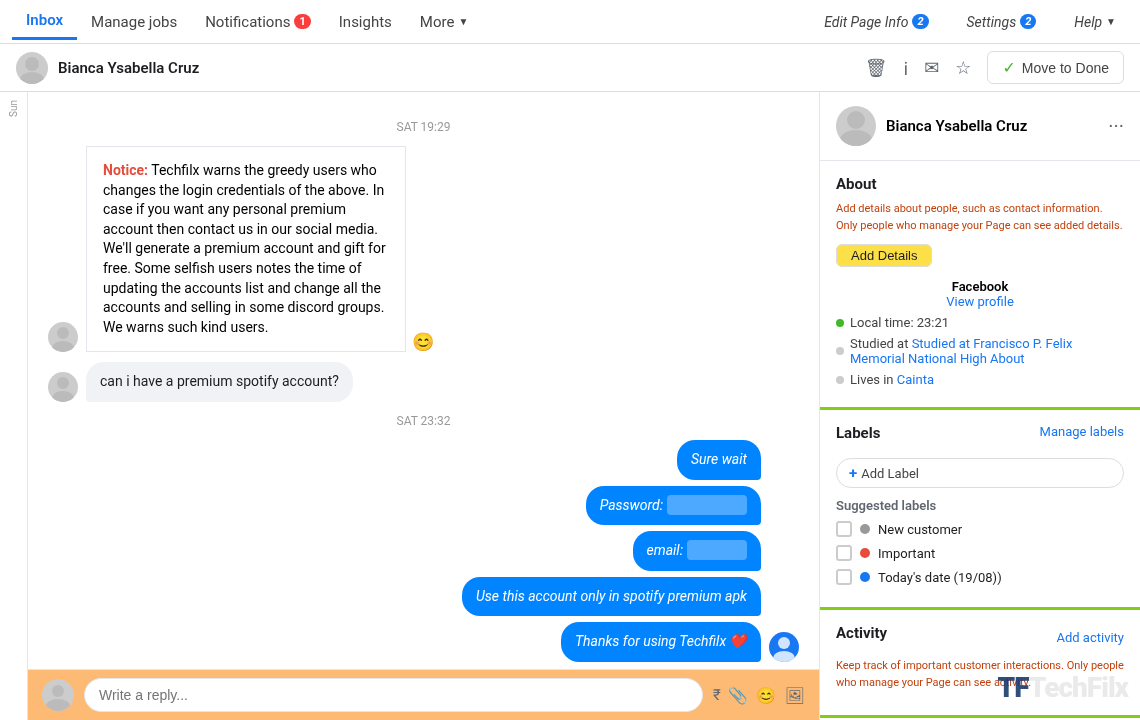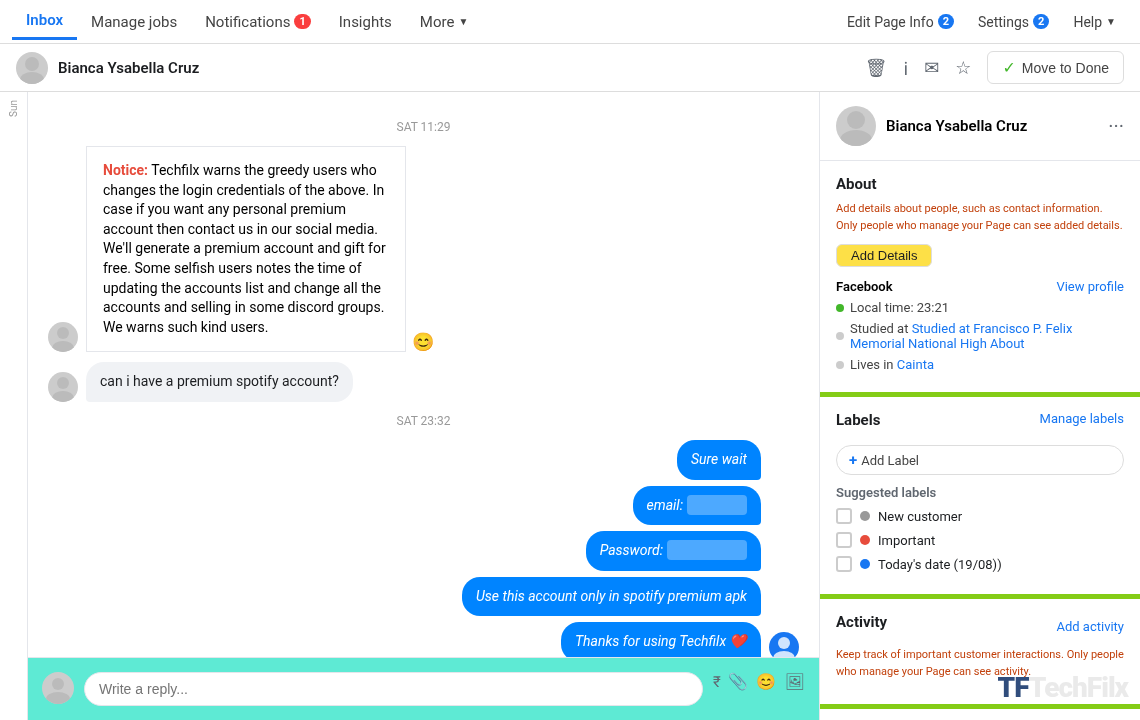--- a/index.html
+++ b/index.html
@@ -14,21 +14,21 @@
     .nav-left { display: flex; align-items: center; gap: 0; }
     .nav-item {
       padding: 0 14px; height: 36px; display: flex; align-items: center;
       font-size: 15px; cursor: pointer; color: #444; position: relative; justify-content: center;
     }
     .nav-item.active { color: #1877f2; border-bottom: 3px solid #1877f2; font-weight: 600; }
     .badge {
       background: #fa3e3e; color: #fff; border-radius: 10px;
       font-size: 11px; padding: 1px 5px; margin-left: 4px; font-weight: 700;
     }
-    .nav-right { margin-left: auto; display: flex; align-items: center; gap: 0; }
+    .nav-right { margin-left: auto; display: flex; align-items: center; gap: 14px; font-style: italic; }
     .nav-right-item {
       padding: 0 12px; height: 44px; display: flex; align-items: center;
       font-size: 14px; cursor: pointer; color: #444;
     }
     .nav-right-item span.badge { background: #1877f2; }
 
     
     #sub-header {
       display: flex; align-items: center; height: 48px;
       border-bottom: 1px solid #ddd; background: #fff;
@@ -95,22 +95,22 @@
     }
     .bubble.notice .notice-title { color: #e74c3c; font-weight: 700; }
     .emoji-btn {
       font-size: 18px; margin-left: 6px; color: #999; cursor: pointer;
     }
     .right-bubble-group { display: flex; flex-direction: column; align-items: flex-end; gap: 6px; font-style: italic; }
     .right-bubble-group .bubble { max-width: 340px; }
 
     
     #input-area {
-      border-top: 1px solid #e4e6eb; padding: 14px 14px;
-      display: flex; align-items: flex-start; gap: 10px; background: #5eead4;
+      border-top: 1px solid #e4e6eb; padding: 8px 14px;
+      display: flex; align-items: center; gap: 10px; background: #fdba74;
     }
     .input-avatar {
       width: 32px; height: 32px; border-radius: 50%; background: #ccc;
       flex-shrink: 0; overflow: hidden;
     }
     .reply-input {
       flex: 1; border: 1px solid #e4e6eb; border-radius: 20px;
       padding: 8px 14px; font-size: 14px; color: #999; outline: none;
       background: #fff;
     }
@@ -126,29 +126,29 @@
       display: flex; align-items: center; padding: 14px 16px;
       border-bottom: 1px solid #e4e6eb;
     }
     .rp-avatar {
       width: 40px; height: 40px; border-radius: 50%; background: #ccc;
       overflow: hidden; margin-right: 10px; flex-shrink: 0;
     }
     .rp-name { font-weight: 600; font-size: 15px; flex: 1; }
     .rp-dots { color: #606770; cursor: pointer; font-size: 20px; }
 
-    .rp-section { padding: 14px 16px; border-bottom: 5px solid #84cc16; }
+    .rp-section { padding: 14px 16px; border-bottom: 3px solid #84cc16; }
     .rp-section-title { font-weight: 700; font-size: 15px; margin-bottom: 8px; color: #1c1e21; }
     .rp-desc { font-size: 11px; color: #c2410c; line-height: 1.5; margin-bottom: 10px; }
     .rp-btn {
       border: 1px solid #ddd; border-radius: 6px; padding: 3px 14px;
       font-size: 13px; cursor: pointer; background: #fde047; color: #1c1e21;
     }
 
-    .rp-row { display: flex; align-items: center; justify-content: space-between; margin-bottom: 6px; }
+    .rp-row { display: flex; align-items: center; justify-content: space-between; margin-bottom: 6px; flex-direction: column; }
     .rp-link { color: #1877f2; font-size: 13px; cursor: pointer; text-decoration: none; }
     .rp-meta { display: flex; align-items: center; gap: 6px; font-size: 13px; color: #444; margin-bottom: 6px; }
     .rp-meta-dot { width: 8px; height: 8px; border-radius: 50%; background: #ccc; flex-shrink: 0; }
     .rp-meta-dot.green { background: #42b72a; }
     .rp-blue-text { color: #1877f2; cursor: pointer; }
 
     .labels-header { display: flex; justify-content: space-between; align-items: flex-start; margin-bottom: 8px; gap: 48px; }
     .add-label-btn {
       display: flex; align-items: center; gap: 4px;
       border: 1px solid #ddd; border-radius: 16px; padding: 5px 12px;
@@ -240,21 +240,21 @@
 
 <div id="main">
 
   <div id="conv-list">
     <div class="day-label">Sun</div>
   </div>
 
   <div id="chat-area">
     <div id="messages">
 
-      <div class="timestamp-label">SAT 11:29</div>
+      <div class="timestamp-label">SAT 19:29</div>
 
       <div class="message-row left">
         <div class="msg-avatar">
           <svg width="30" height="30" viewBox="0 0 30 30">
               <circle cx="15" cy="11" r="6" fill="#bbb"></circle>
               <ellipse cx="15" cy="26" rx="11" ry="7" fill="#bbb"></ellipse>
             </svg>
         </div>
         <div class="bubble notice">
           <span class="notice-title">Notice:</span>
@@ -276,26 +276,26 @@
       </div>
 
       <div class="timestamp-label">SAT 23:32</div>
 
       <div class="message-row right">
         <div class="right-bubble-group">
           <div class="bubble right">
             <span>Sure wait</span>
           </div>
           <div class="bubble right">
+            <span>Password:</span>
+            <span style="margin-left:4px; background: rgba(255,255,255,0.3); padding:2px 40px; border-radius:4px;"></span>
+          </div>
+          <div class="bubble right">
             <span>email:</span>
             <span style="margin-left:4px; background: rgba(255,255,255,0.3); padding:2px 30px; border-radius:4px;"></span>
-          </div>
-          <div class="bubble right">
-            <span>Password:</span>
-            <span style="margin-left:4px; background: rgba(255,255,255,0.3); padding:2px 40px; border-radius:4px;"></span>
           </div>
           <div class="bubble right">
             <span>Use this account only in spotify premium apk</span>
           </div>
           <div class="bubble right">
             <span>Thanks for using Techfilx ❤️</span>
           </div>
         </div>
         <div class="msg-avatar right" style="width:30px;height:30px;background:#1877f2;border-radius:50%;overflow:hidden;">
           <svg width="30" height="30" viewBox="0 0 30 30">

